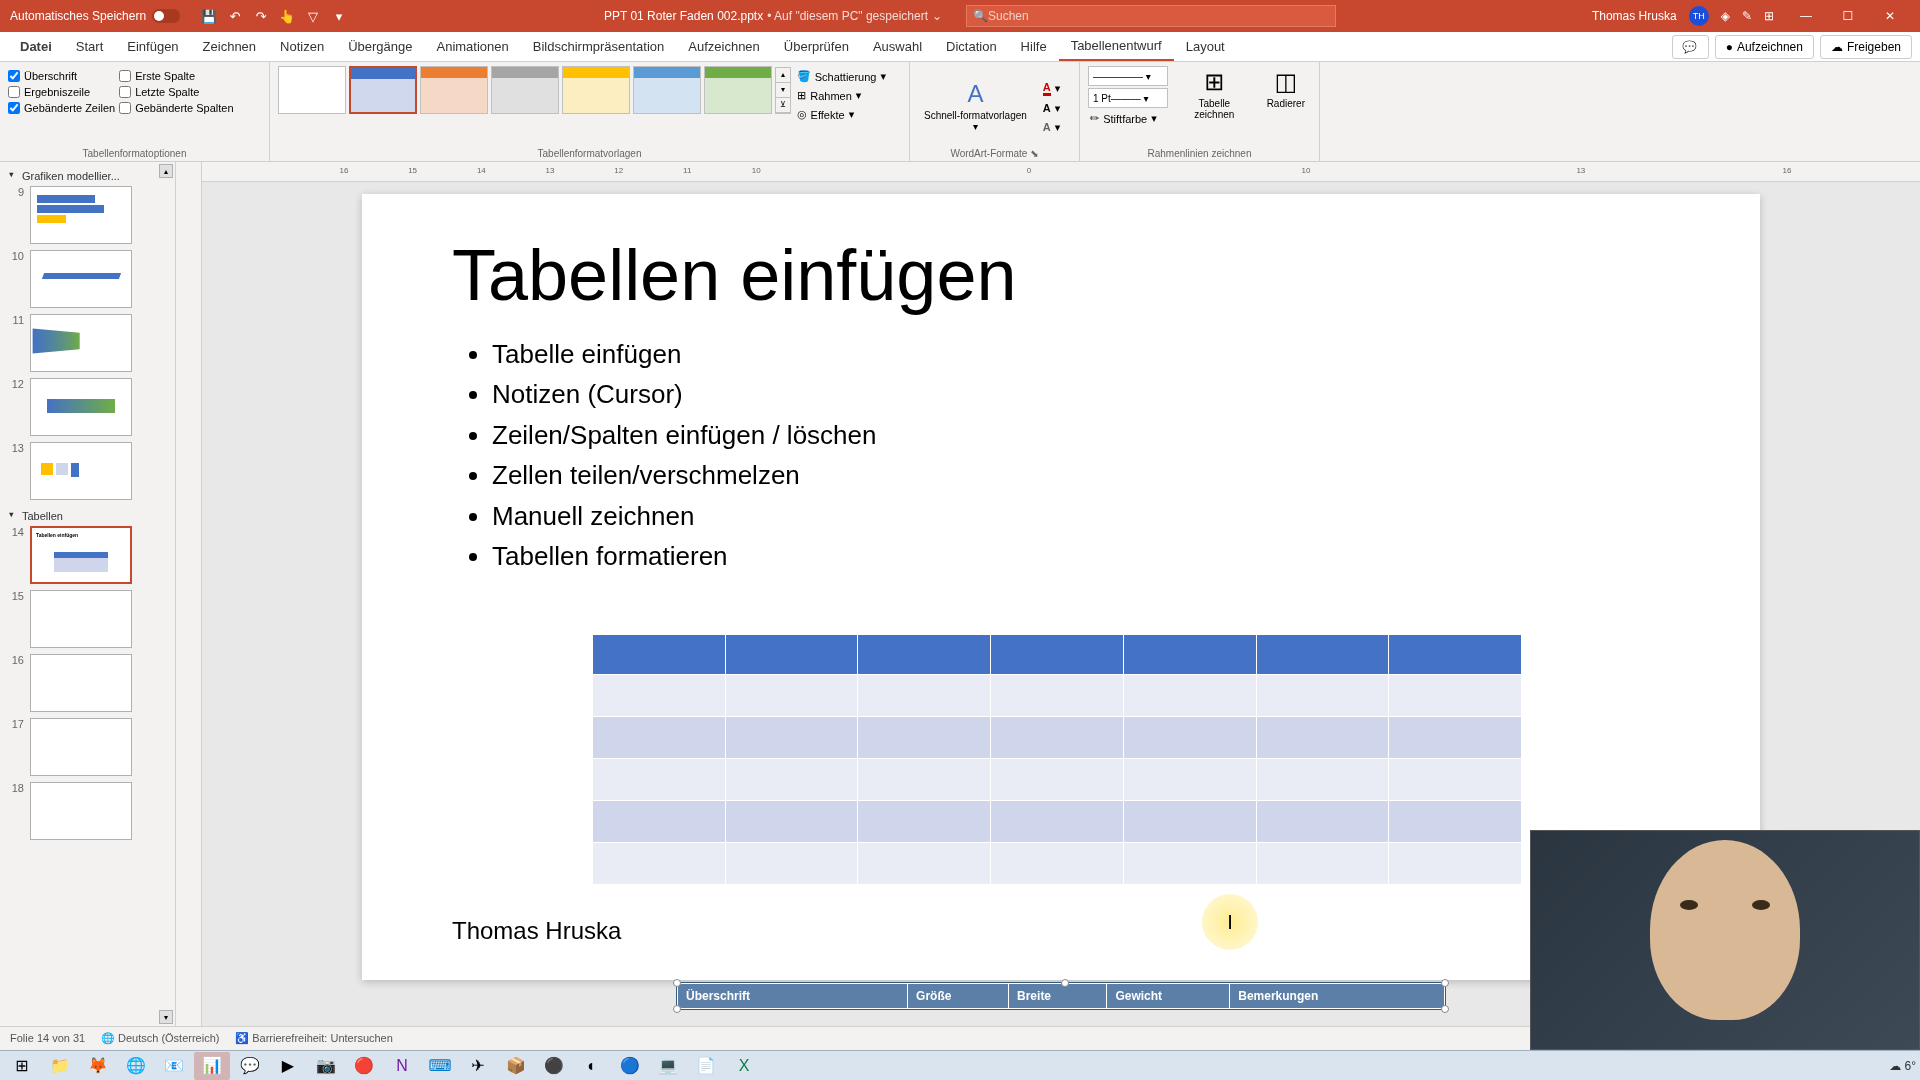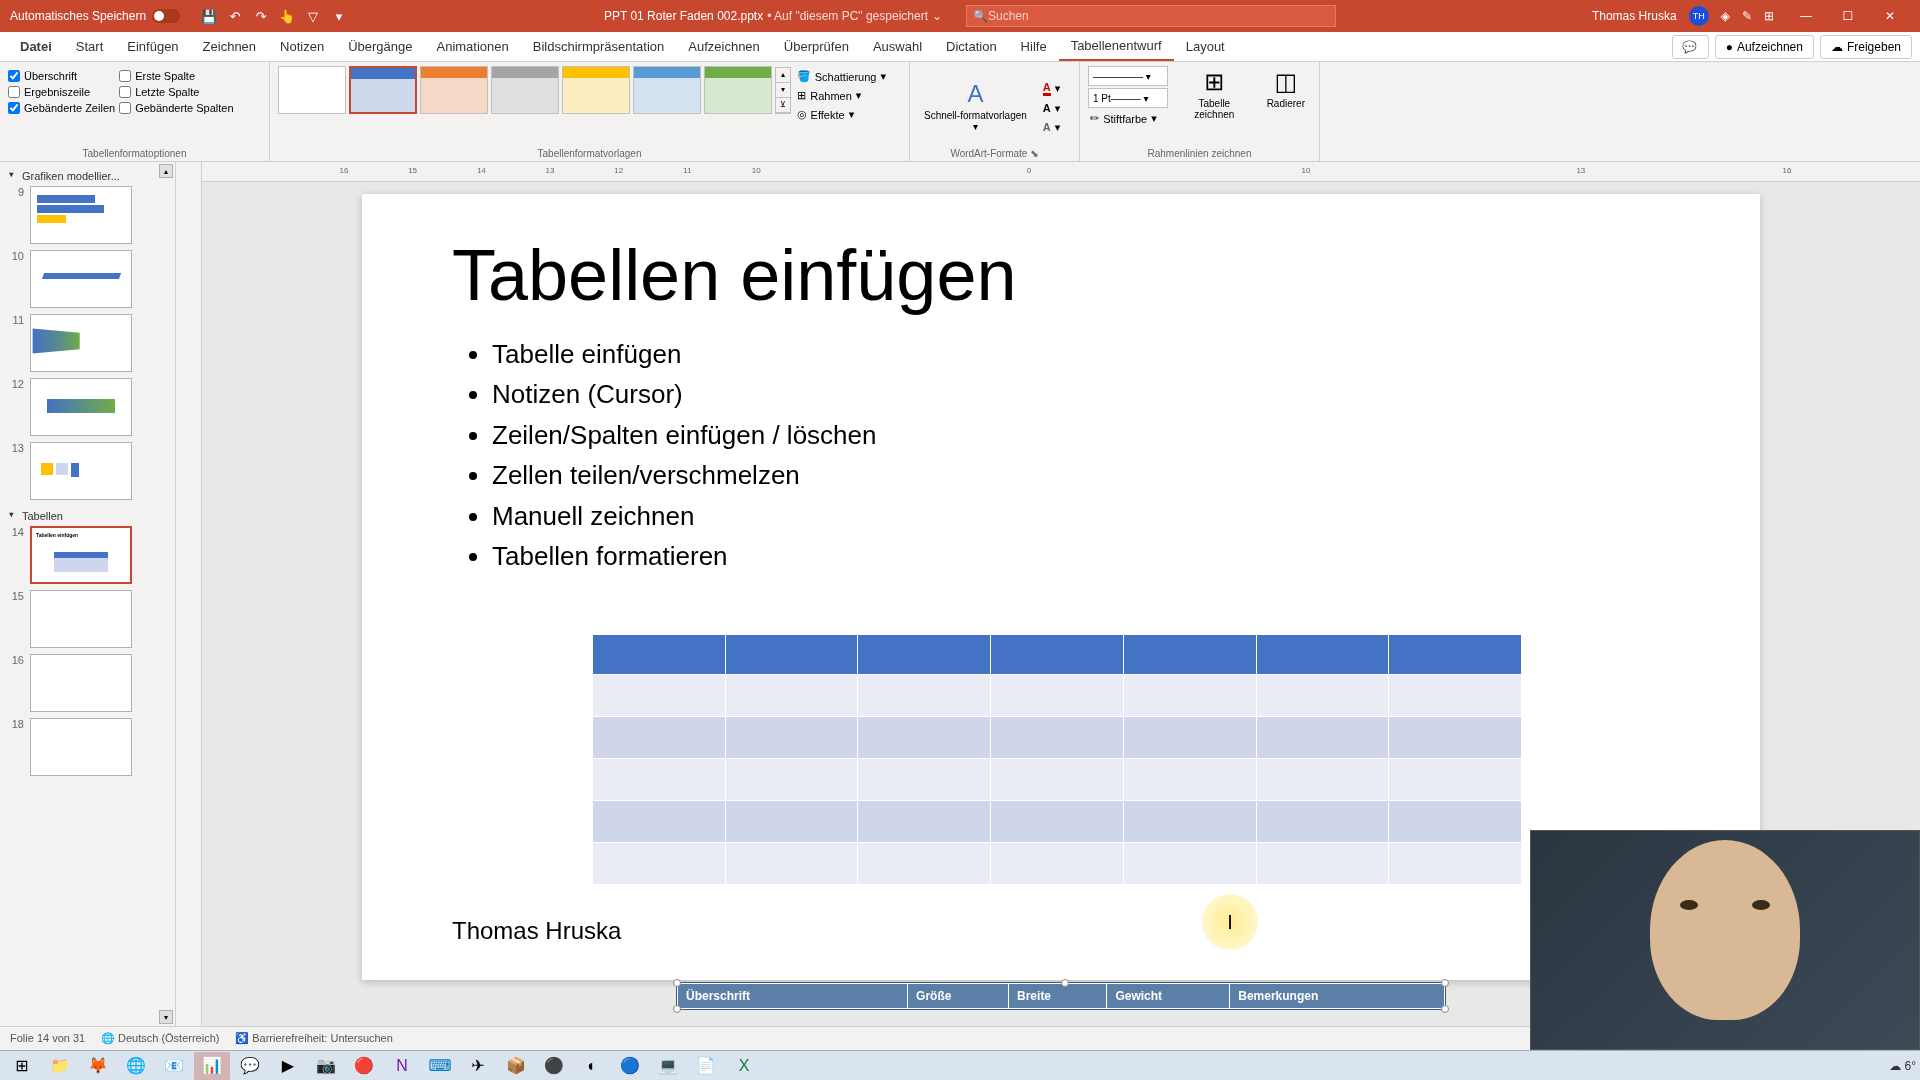--- a/index.html
+++ b/index.html
@@ -319,20 +319,24 @@
               <div class="thumb-content-blue"></div>
             </div>
           </div>
         </div>
       <div class="thumb-item">
           <div class="thumb-num">15</div>
           <div class="thumb-img"></div>
         </div>
       <div class="thumb-item">
           <div class="thumb-num">16</div>
+          <div class="thumb-img"></div>
+        </div>
+      <div class="thumb-item">
+          <div class="thumb-num">17</div>
           <div class="thumb-img"></div>
         </div>
       <div class="thumb-item">
           <div class="thumb-num">18</div>
           <div class="thumb-img"></div>
         </div>
     </div>
     <div class="scroll-btns" style="bottom:2px">
         <div class="scroll-btn">▾</div>
       </div>

